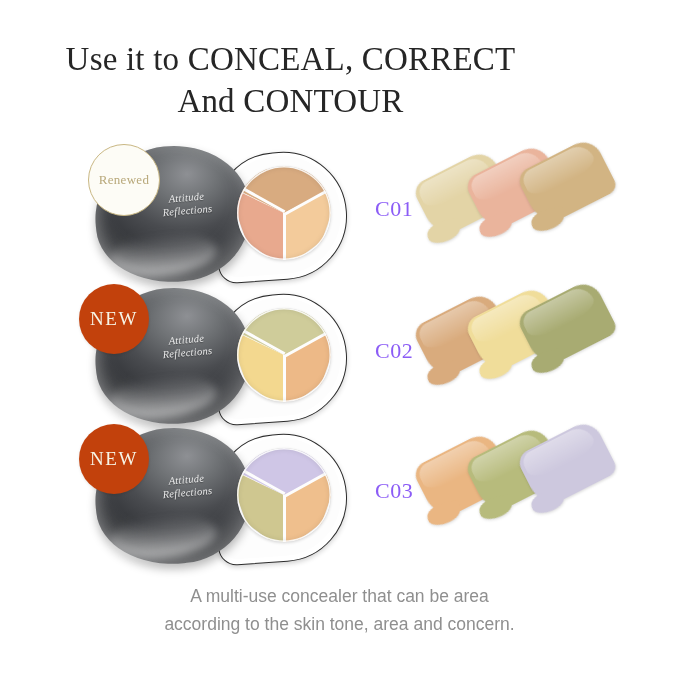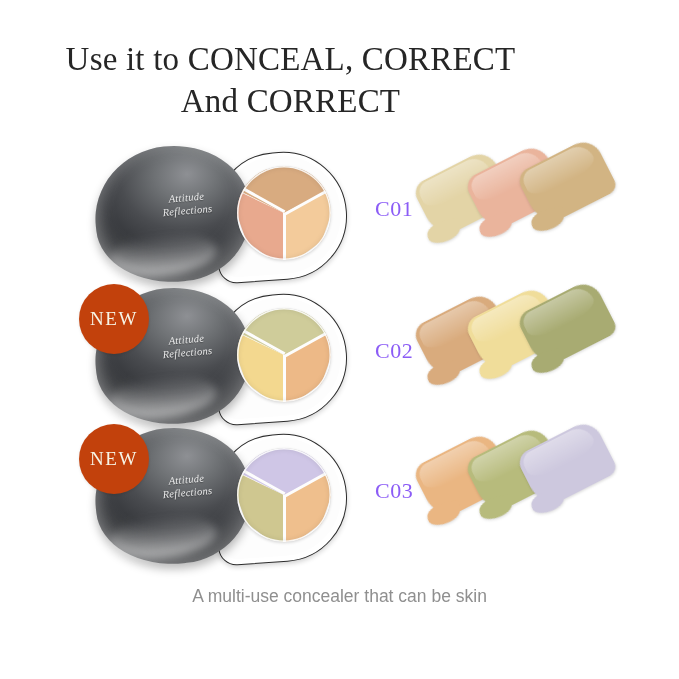--- a/index.html
+++ b/index.html
@@ -262,21 +262,21 @@
   }
   .footer span { display:block; }
 </style>
 </head>
 <body>
 
 <div class="page">
 
   <div class="heading">
     <span class="line1">Use it to CONCEAL, CORRECT</span>
-    <span class="line2">And CORRECT</span>
+    <span class="line2">And CONTOUR</span>
   </div>
 
   <div class="row" id="row-1">
     <div class="compact">
       <div class="base"></div>
       <div class="base-inner"></div>
       <div class="lid"></div>
       <div class="lid-gloss"></div>
       <div class="brand">
         <span>Attitude</span>
@@ -286,20 +286,21 @@
         <div class="wedge top" style="background: rgb(216, 171, 128);"></div>
         <div class="wedge left" style="background: rgb(232, 169, 142);"></div>
         <div class="wedge right" style="background: rgb(243, 203, 155);"></div>
         <div class="pan-div">
             <i class="d1"></i>
             <i class="d2"></i>
             <i class="d3"></i>
           </div>
         <div class="pan-rim"></div>
       </div>
+      <div class="badge badge-renewed">Renewed</div>
     </div>
     <div class="shade-code">C01</div>
     <div class="swatches">
       <div class="swatch s1" style="background: rgb(227, 212, 166);"></div>
       <div class="swatch s2" style="background: rgb(234, 180, 156);"></div>
       <div class="swatch s3" style="background: rgb(210, 180, 131);"></div>
     </div>
   </div>
 
   <div class="row" id="row-2">
@@ -358,16 +359,17 @@
     </div>
     <div class="shade-code">C03</div>
     <div class="swatches">
       <div class="swatch s1" style="background: rgb(234, 182, 130);"></div>
       <div class="swatch s2" style="background: rgb(183, 187, 124);"></div>
       <div class="swatch s3" style="background: rgb(205, 200, 222);"></div>
     </div>
   </div>
 
   <div class="footer">
-    <span>A multi-use concealer that can be skin</span>
+    <span>A multi-use concealer that can be area</span>
+    <span>according to the skin tone, area and concern.</span>
   </div>
 
 </div>
 
 </body></html>

